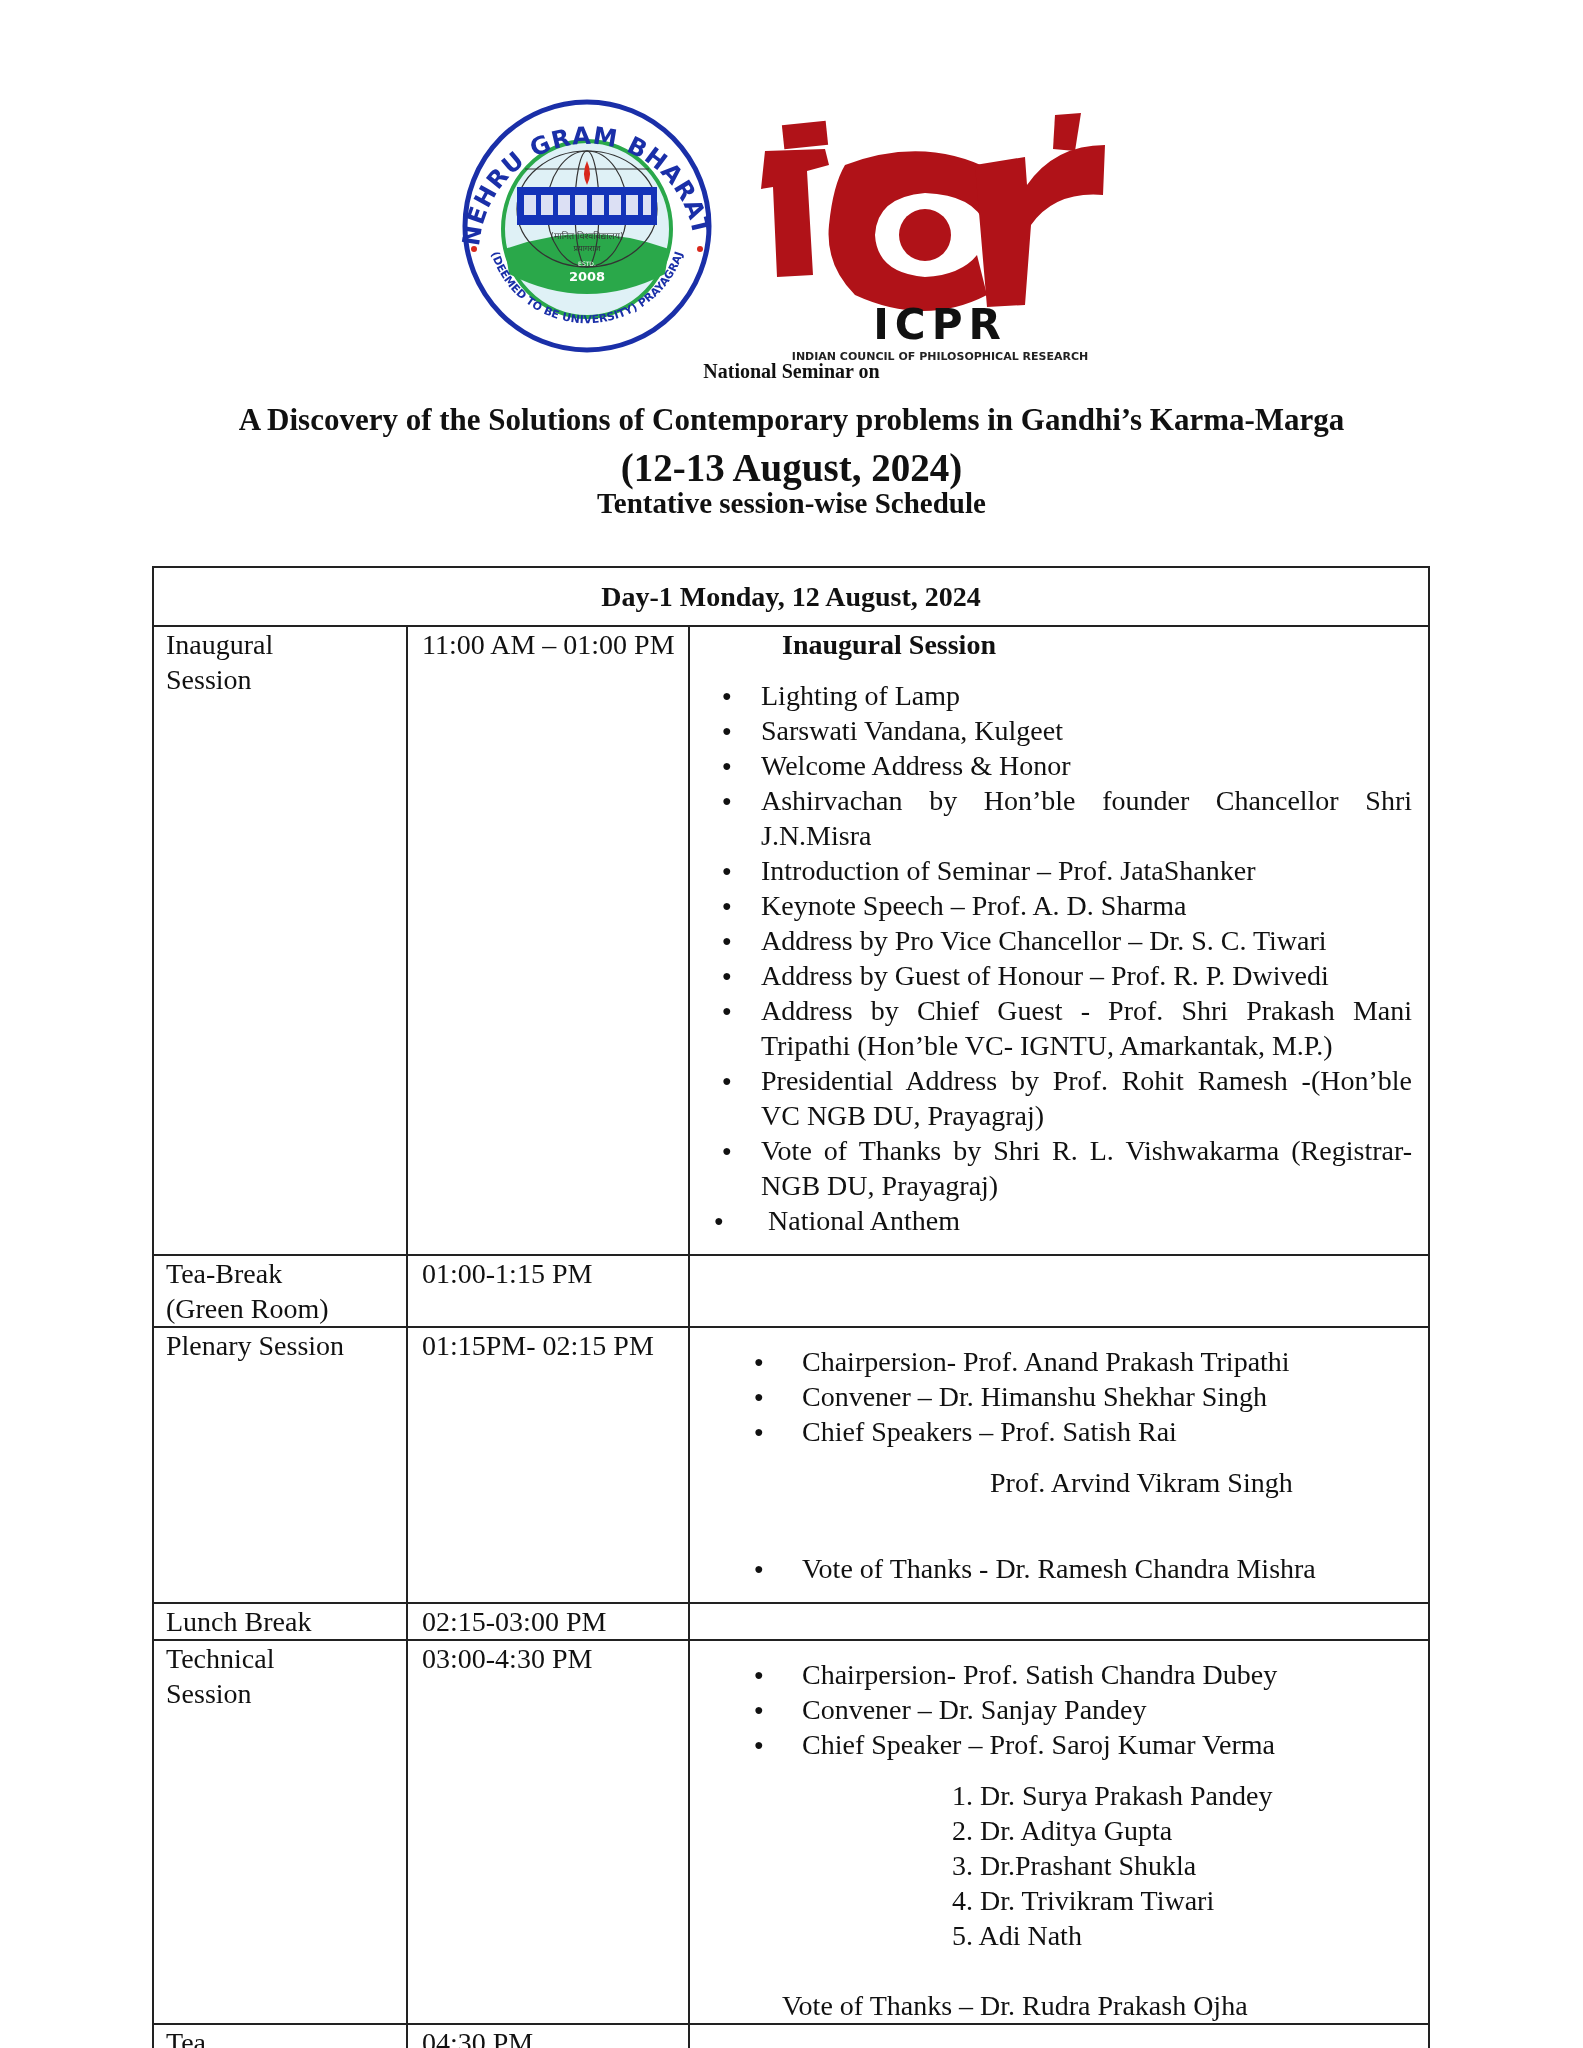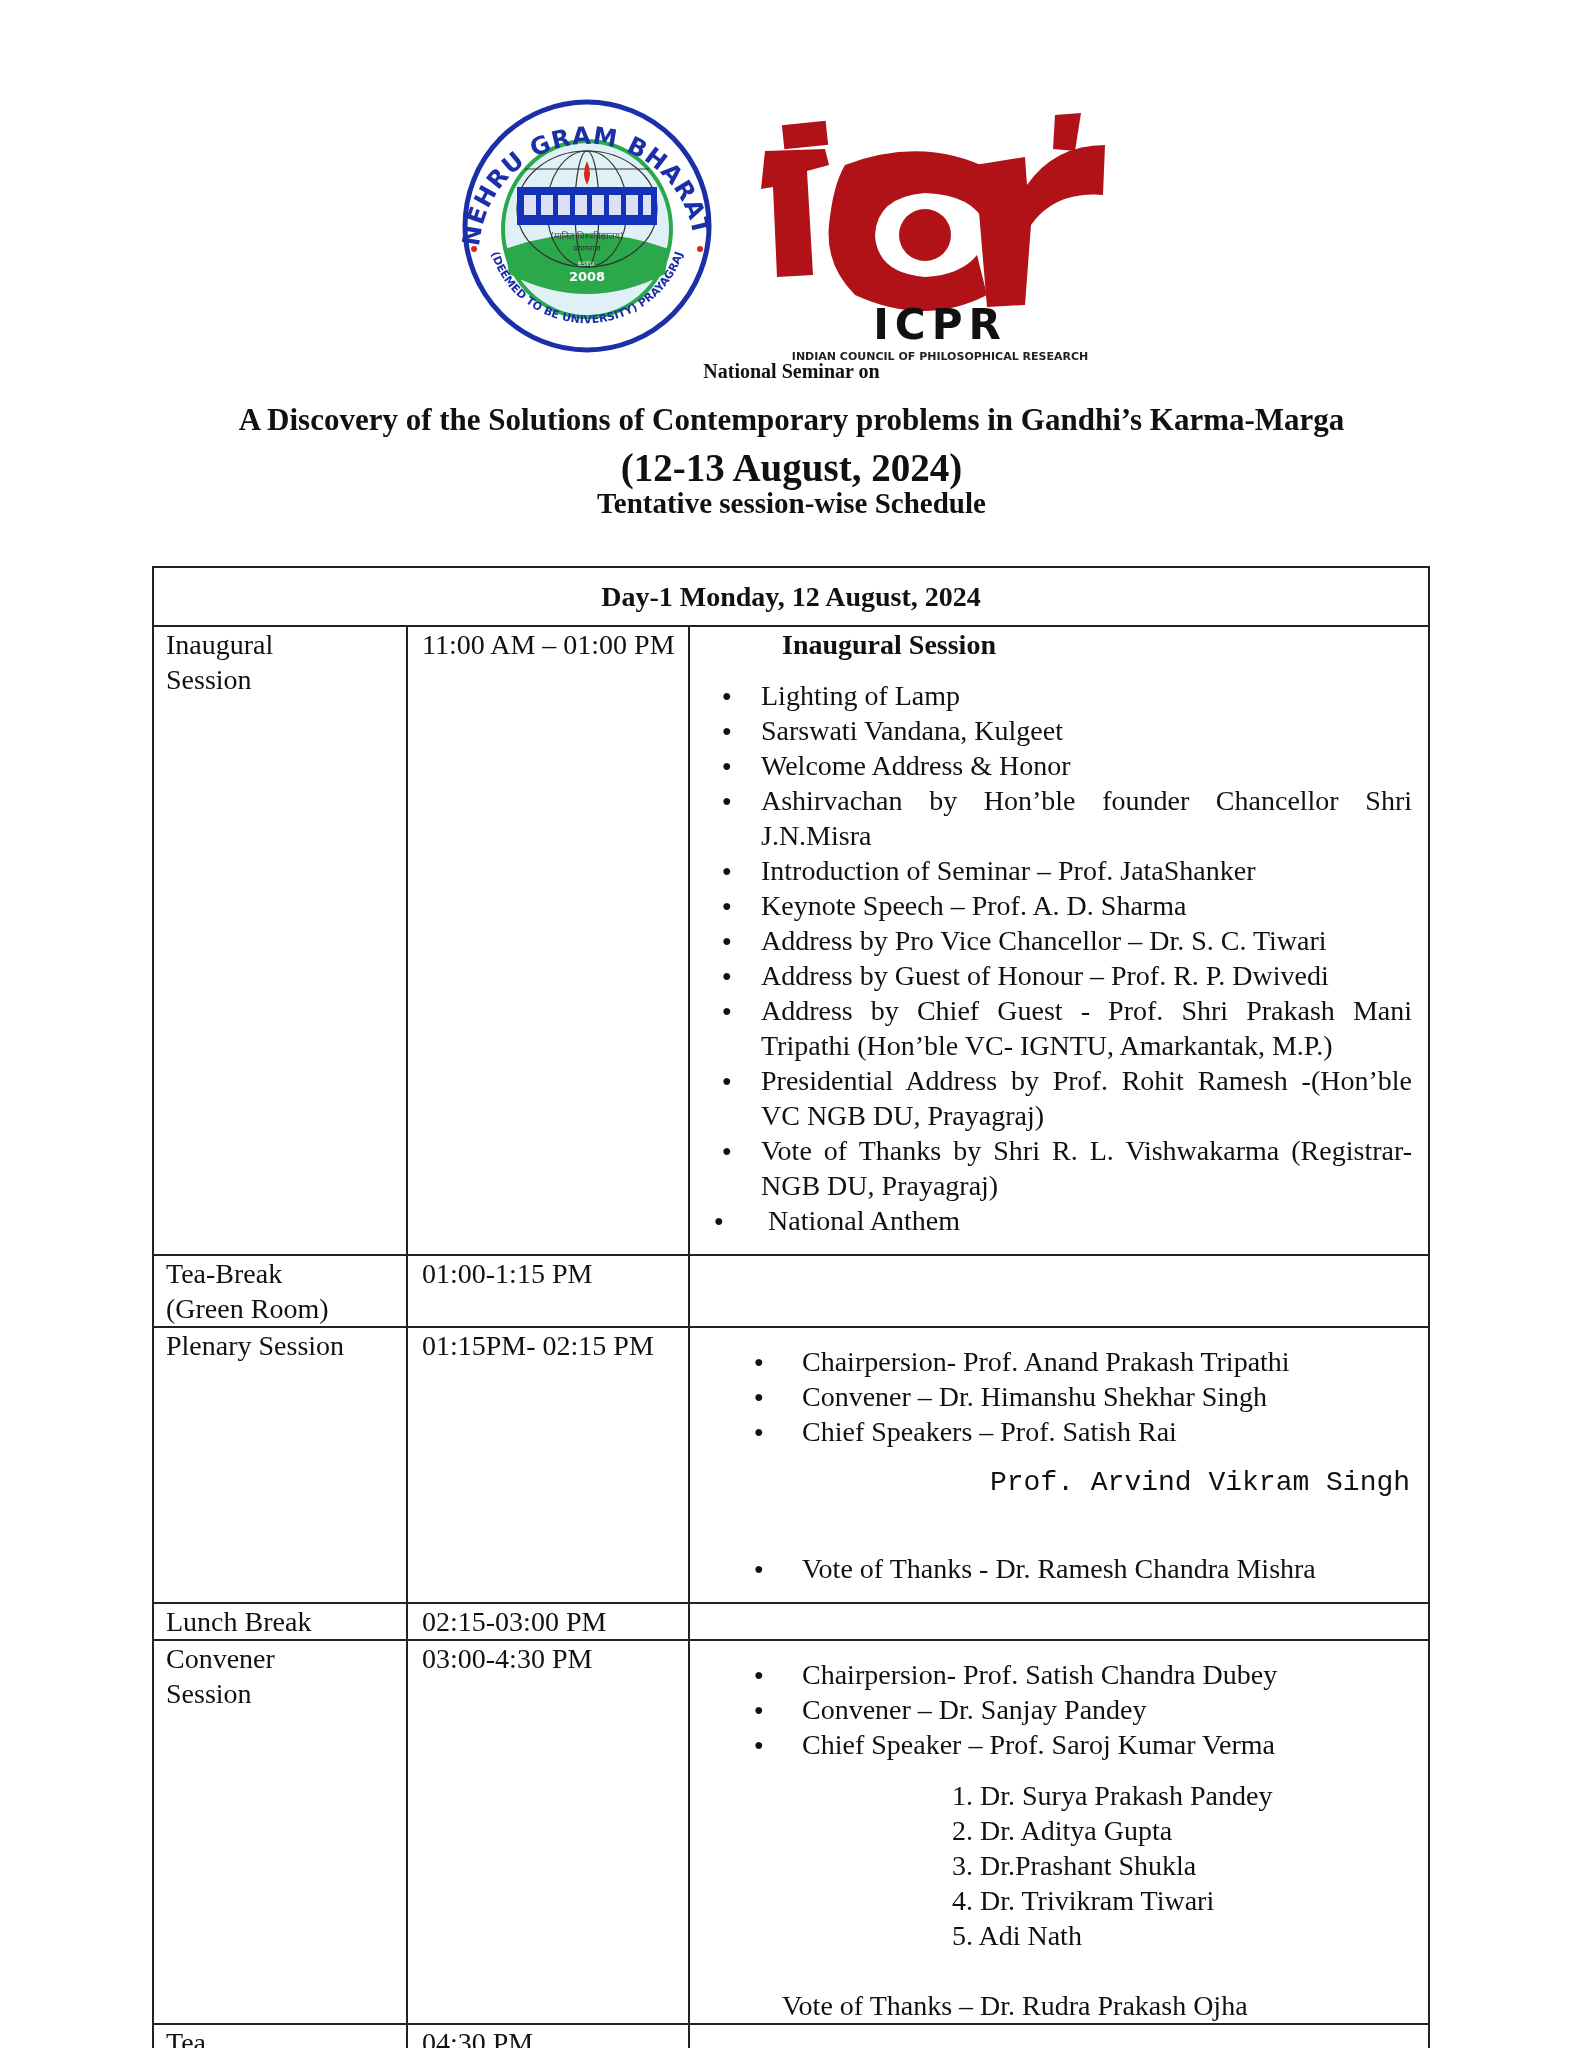--- a/index.html
+++ b/index.html
@@ -23,21 +23,21 @@
   td.c3 { padding-left:0 !important; }
 
   ul.bl { margin:16px; padding:0; list-style:none; }
   ul.bl li { position:relative; padding-left:55px; text-align:justify; }
   ul.bl li::before { content:"\25CF"; position:absolute; left:16px; top:0; font-size:16px; }
   ul.bl li.out { padding-left:62px; }
   ul.bl li.out::before { left:8px; }
   .sess-title { font-weight:bold; padding-left:92px; }
   ul.bl2 li { padding-left:96px; }
   ul.bl2 li::before { left:48px; }
-  .indent-cont { padding-left:300px;font-family:Liberation Mono, monospace; }
+  .indent-cont { padding-left:300px; }
   ol.nums { margin:0; padding:0; list-style:none; }
   ol.nums li { padding-left:262px; }
   .vot { padding-left:92px; }
   .blank { height:35px; }
 </style>
 </head>
 <body>
 
 <div class="logos">
   <svg class="ngb-logo" viewBox="0 0 254 254">
@@ -160,21 +160,21 @@
   </tr>
 
   <tr>
     <td class="c1">Lunch Break</td>
     <td class="c2">02:15-03:00 PM</td>
     <td class="c3"></td>
   </tr>
 
   <tr style="height:355px;">
     <td class="c1">
-          <div style="width:150px;">Convener Session</div>
+          <div style="width:150px;">Technical Session</div>
         </td>
     <td class="c2">03:00-4:30 PM</td>
     <td class="c3">
       <ul class="bl bl2">
         <li>Chairpersion- Prof. Satish Chandra Dubey</li>
         <li>Convener – Dr. Sanjay Pandey</li>
         <li>Chief Speaker – Prof. Saroj Kumar Verma</li>
       </ul>
       <ol class="nums">
         <li>1. Dr. Surya Prakash Pandey</li>

